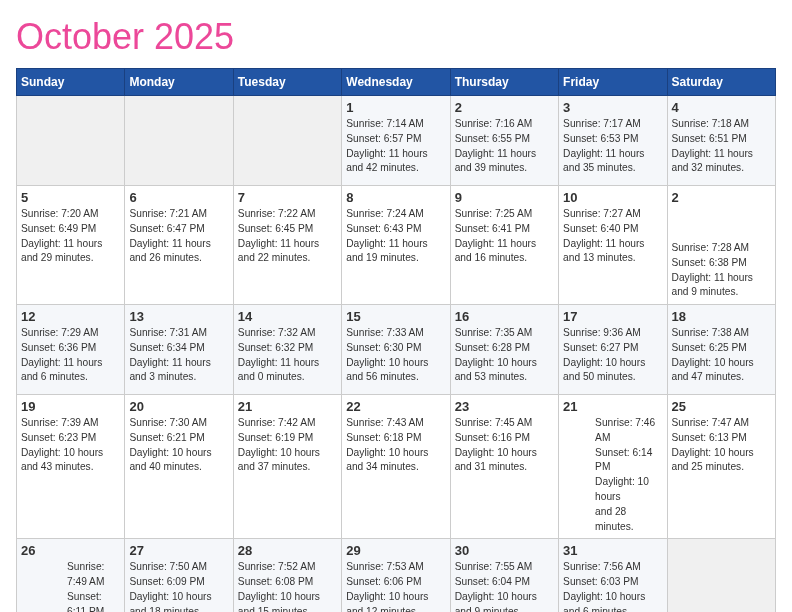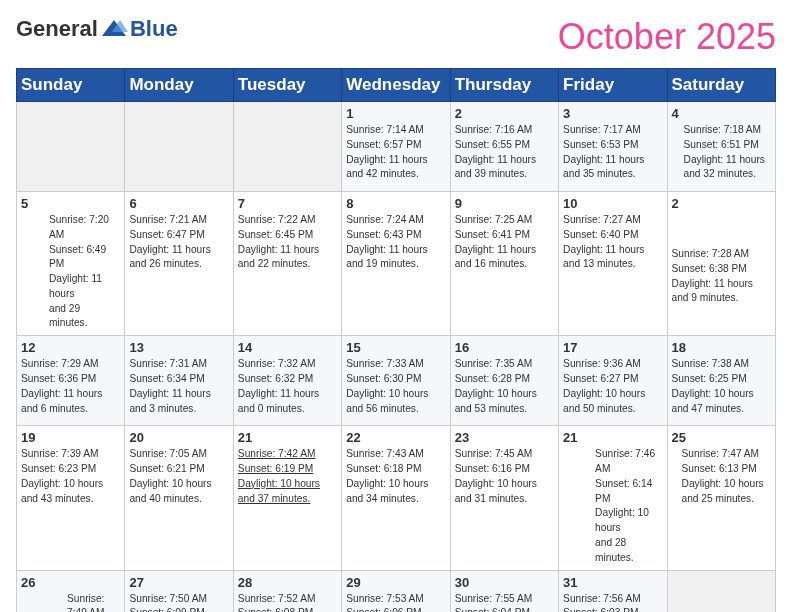--- a/index.html
+++ b/index.html
@@ -51,21 +51,21 @@
       color: #555;
     }
     table {
       width: 100%;
       border-collapse: collapse;
       table-layout: fixed;
     }
     thead tr th {
       background: #2255a4;
       color: #fff;
-      font-size: 17px;
+      font-size: 12px;
       font-weight: bold;
       padding: 6px 4px;
       text-align: left;
       border: 1px solid #1a4080;
     }
     tbody tr td {
       border: 1px solid #ccc;
       vertical-align: top;
       padding: 4px 4px;
       font-size: 10.5px;
@@ -91,30 +91,20 @@
       color: #333;
     }
     .empty-cell {
       background: #f0f0f0 !important;
     }
   </style>
 </head>
 <body>
 
 <div class="header">
-  <div class="logo">
-    <div class="logo-text">
-      <span class="logo-general">General</span>
-      <svg class="logo-icon" viewBox="0 0 28 22" xmlns="http://www.w3.org/2000/svg">
-        <polygon points="14,2 26,18 2,18" fill="#2255a4"></polygon>
-        <polygon points="20,2 28,14 12,14" fill="#5599dd" opacity="0.7"></polygon>
-      </svg>
-      <span class="logo-blue">Blue</span>
-    </div>
-  </div>
   <div class="title-block">
     <div class="calendar-title">October 2025</div>
   </div>
 </div>
 
 <table>
   <thead>
     <tr>
     <th>Sunday</th>
         <th>Monday</th>
@@ -146,30 +136,30 @@
         </td>
         <td>
           <span class="day-number">3</span>
           <div class="day-info" style="white-space: pre-line;">Sunrise: 7:17 AM
 Sunset: 6:53 PM
 Daylight: 11 hours
 and 35 minutes.</div>
         </td>
         <td>
           <span class="day-number">4</span>
-          <div class="day-info" style="white-space: pre-line; margin-left: 12px;">Sunrise: 7:18 AM
+          <div class="day-info" style="white-space: pre-line;">Sunrise: 7:18 AM
 Sunset: 6:51 PM
 Daylight: 11 hours
 and 32 minutes.</div>
         </td>
       </tr>
       <tr>
         <td>
           <span class="day-number">5</span>
-          <div class="day-info" style="white-space: pre-line; margin-left: 28px;">Sunrise: 7:20 AM
+          <div class="day-info" style="white-space: pre-line;">Sunrise: 7:20 AM
 Sunset: 6:49 PM
 Daylight: 11 hours
 and 29 minutes.</div>
         </td>
         <td>
           <span class="day-number">6</span>
           <div class="day-info" style="white-space: pre-line;">Sunrise: 7:21 AM
 Sunset: 6:47 PM
 Daylight: 11 hours
 and 26 minutes.</div>
@@ -264,28 +254,28 @@
       <tr>
         <td>
           <span class="day-number">19</span>
           <div class="day-info" style="white-space: pre-line;">Sunrise: 7:39 AM
 Sunset: 6:23 PM
 Daylight: 10 hours
 and 43 minutes.</div>
         </td>
         <td>
           <span class="day-number">20</span>
-          <div class="day-info" style="white-space: pre-line;">Sunrise: 7:05 AM
+          <div class="day-info" style="white-space: pre-line;">Sunrise: 7:30 AM
 Sunset: 6:21 PM
 Daylight: 10 hours
 and 40 minutes.</div>
         </td>
         <td>
           <span class="day-number">21</span>
-          <div class="day-info" style="white-space: pre-line; text-decoration: underline;">Sunrise: 7:42 AM
+          <div class="day-info" style="white-space: pre-line;">Sunrise: 7:42 AM
 Sunset: 6:19 PM
 Daylight: 10 hours
 and 37 minutes.</div>
         </td>
         <td>
           <span class="day-number">22</span>
           <div class="day-info" style="white-space: pre-line;">Sunrise: 7:43 AM
 Sunset: 6:18 PM
 Daylight: 10 hours
 and 34 minutes.</div>
@@ -299,21 +289,21 @@
         </td>
         <td>
           <span class="day-number">21</span>
           <div class="day-info" style="white-space: pre-line; margin-left: 32px;">Sunrise: 7:46 AM
 Sunset: 6:14 PM
 Daylight: 10 hours
 and 28 minutes.</div>
         </td>
         <td>
           <span class="day-number">25</span>
-          <div class="day-info" style="white-space: pre-line; margin-left: 10px;">Sunrise: 7:47 AM
+          <div class="day-info" style="white-space: pre-line;">Sunrise: 7:47 AM
 Sunset: 6:13 PM
 Daylight: 10 hours
 and 25 minutes.</div>
         </td>
       </tr>
       <tr>
         <td>
           <span class="day-number">26</span>
           <div class="day-info" style="white-space: pre-line; margin-left: 46px;">Sunrise: 7:49 AM
 Sunset: 6:11 PM

